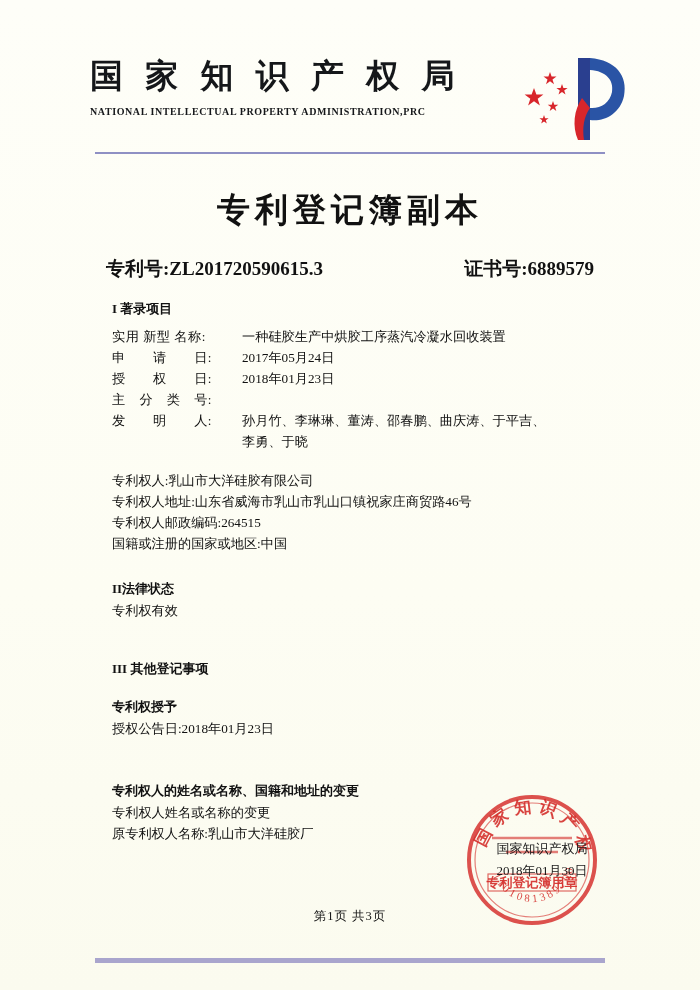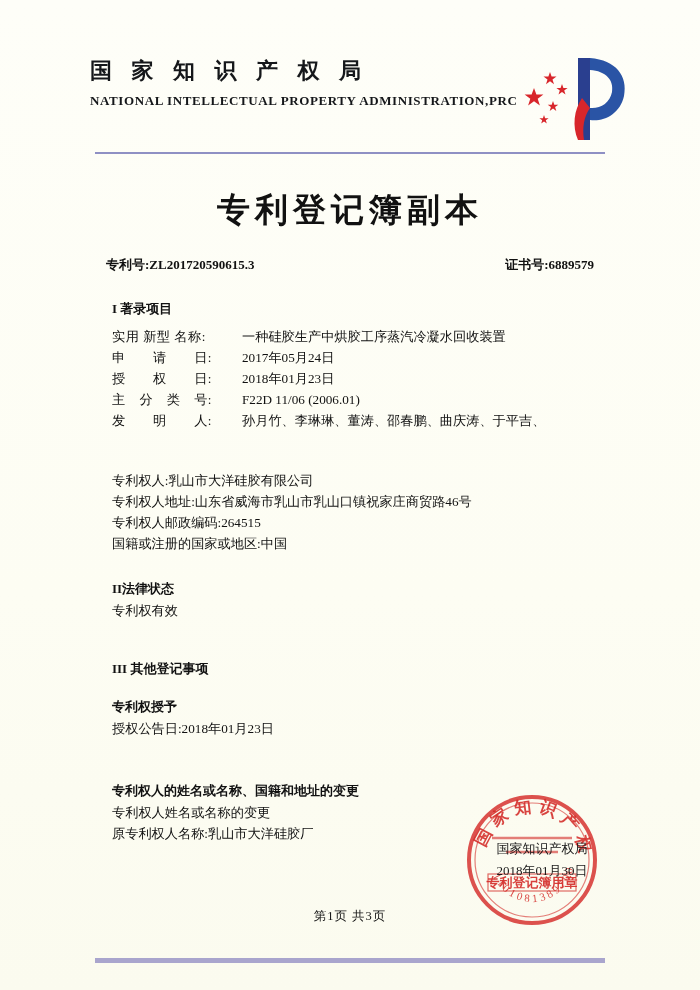--- a/index.html
+++ b/index.html
@@ -25,31 +25,31 @@
 
   
   .header {
     position: absolute;
     left: 90px;
     top: 58px;
     width: 520px;
   }
   .org-cn {
     font-family: "Liberation Serif", serif;
-    font-size: 22px;
+    font-size: 33px;
     font-weight: bold;
     letter-spacing: 7px;
     color: #15171a;
     line-height: 1.15;
     white-space: nowrap;
   }
   .org-en {
     margin-top: 10px;
     font-family: "Liberation Serif", serif;
-    font-size: 13px;
+    font-size: 10px;
     font-weight: bold;
     letter-spacing: 0.6px;
     color: #15171a;
     white-space: nowrap;
   }
   .header-rule {
     position: absolute;
     left: 95px;
     top: 152px;
     width: 510px;
@@ -80,21 +80,21 @@
     color: #111;
     font-family: "Liberation Serif", serif;
   }
 
   
   .idrow {
     position: absolute;
     top: 256px;
     left: 106px;
     width: 488px;
-    font-size: 13px;
+    font-size: 19px;
     color: #111;
   }
   .idrow .left { float: left; font-weight: bold; }
   .idrow .right { float: right; font-weight: bold; }
 
   
   .section-head {
     position: absolute;
     left: 112px;
     font-size: 13px;
@@ -210,25 +210,28 @@
     <div class="kv">
       <div class="k">申　　请　　日:</div>
       <div class="v">2017年05月24日</div>
     </div>
     <div class="kv">
       <div class="k">授　　权　　日:</div>
       <div class="v">2018年01月23日</div>
     </div>
     <div class="kv">
       <div class="k">主　分　类　号:</div>
-      <div class="v">F22D 11/06 (2006.01)</div>
     </div>
     <div class="kv">
       <div class="k">发　　明　　人:</div>
       <div class="v">孙月竹、李琳琳、董涛、邵春鹏、曲庆涛、于平吉、</div>
+    </div>
+    <div class="kv">
+      <div class="k"></div>
+      <div class="v">李勇、于晓</div>
     </div>
   </div>
 
   <div class="block" style="top:470px; width:480px;">
     <div class="line">专利权人:乳山市大洋硅胶有限公司</div>
     <div class="line">专利权人地址:山东省威海市乳山市乳山口镇祝家庄商贸路46号</div>
     <div class="line">专利权人邮政编码:264515</div>
     <div class="line">国籍或注册的国家或地区:中国</div>
   </div>
 

